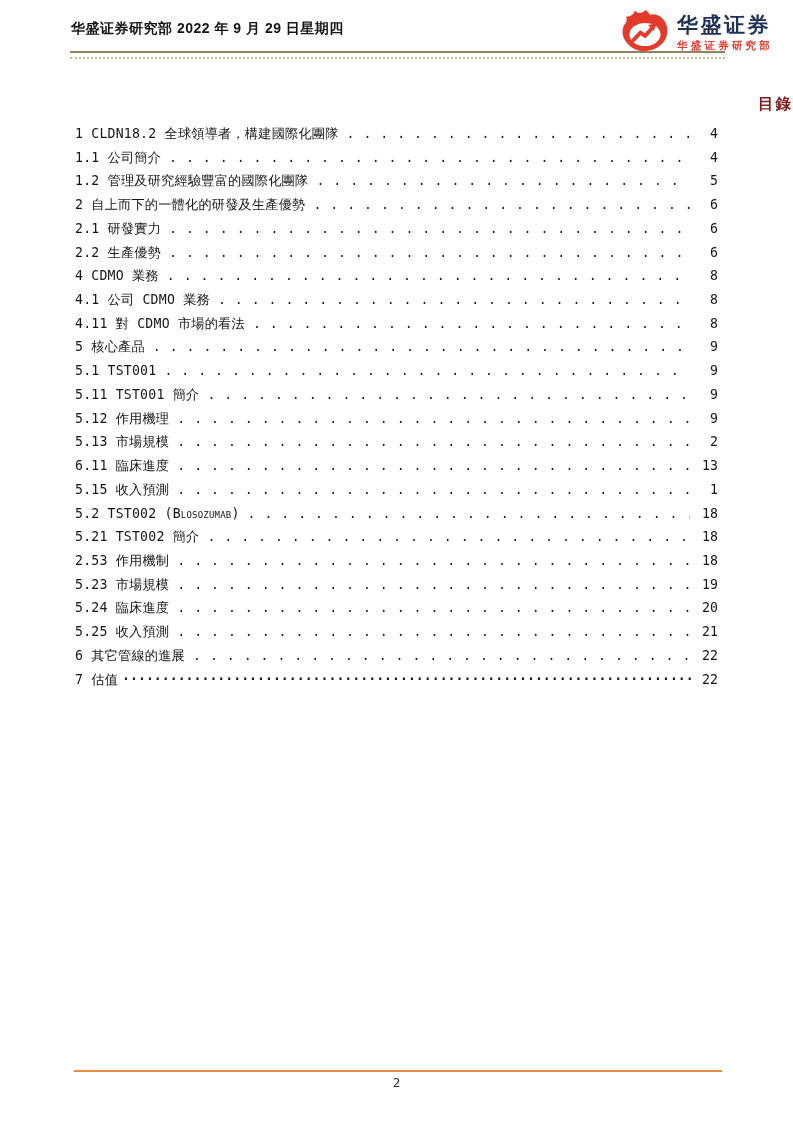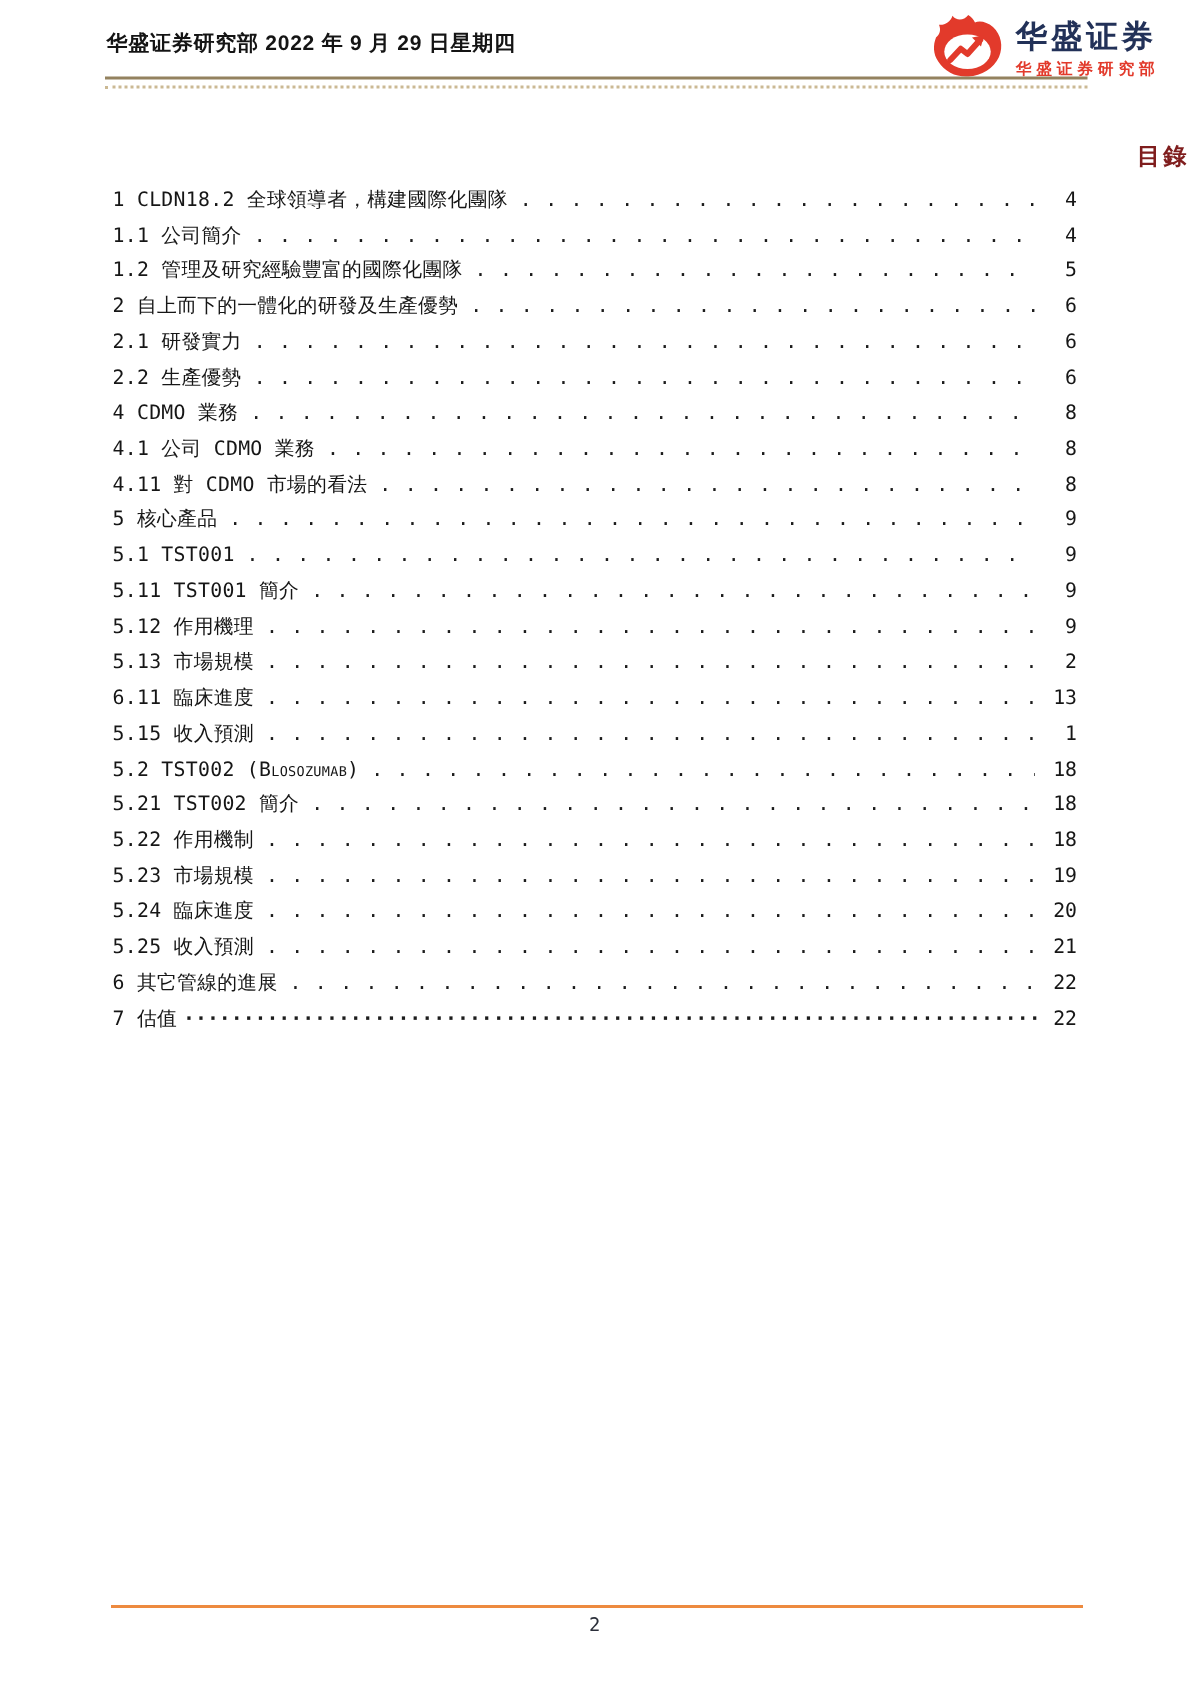--- a/index.html
+++ b/index.html
@@ -225,21 +225,21 @@
         <span class="toc-page">18</span>
       </div>
 
       <div class="toc-row">
         <span class="toc-label">5.21 TST002 簡介</span>
         <span class="leader"></span>
         <span class="toc-page">18</span>
       </div>
 
       <div class="toc-row">
-        <span class="toc-label">5.22 作用機制</span>
+        <span class="toc-label">2.53 作用機制</span>
         <span class="leader"></span>
         <span class="toc-page">18</span>
       </div>
 
       <div class="toc-row">
         <span class="toc-label">5.23 市場規模</span>
         <span class="leader"></span>
         <span class="toc-page">19</span>
       </div>
 

